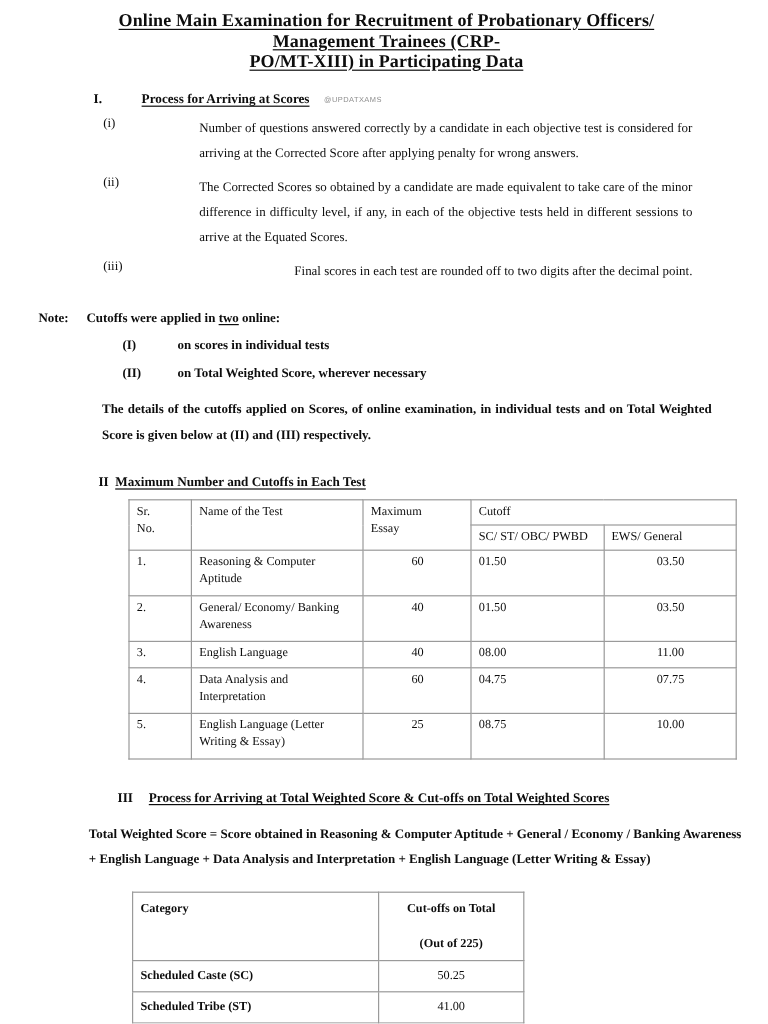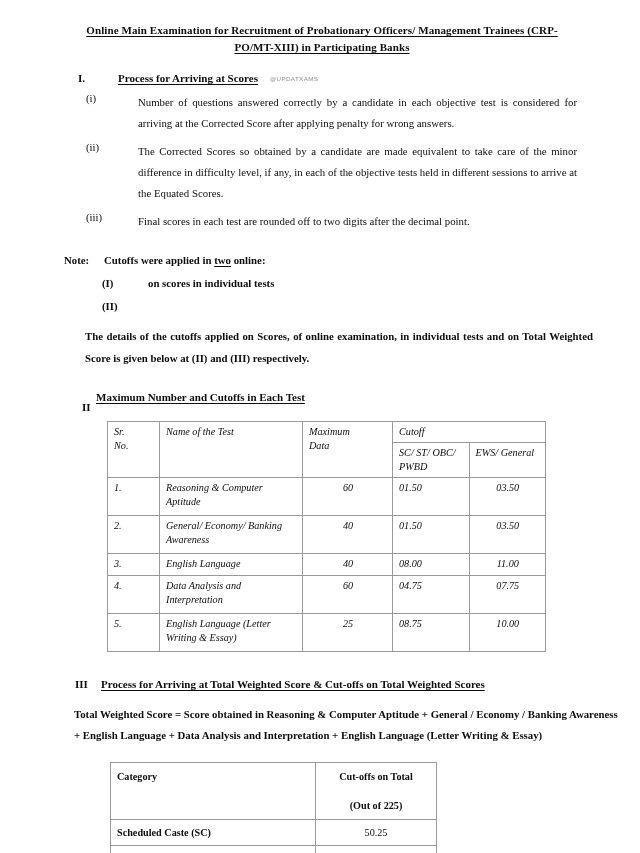--- a/index.html
+++ b/index.html
@@ -19,24 +19,24 @@
   .page {
     position: relative;
     width: 640px;
     height: 853px;
     padding: 0;
     box-sizing: border-box;
   }
 
   
   .doc-title {
-    margin: 22px 58px 0 62px;
+    margin: 10px 58px 0 62px;
     text-align: center;
     font-weight: bold;
-    font-size: 11px;
+    font-size: 15px;
     line-height: 17px;
     letter-spacing: 0.1px;
   }
   .doc-title .tline {
     display: block;
     text-decoration: underline;
     text-underline-offset: 2px;
   }
 
   
@@ -95,28 +95,29 @@
     padding-left: 86px;
     box-sizing: content-box;
     font-size: 10.8px;
   }
   .rlist .rbody {
     flex: 1 1 auto;
     padding-right: 63px;
     font-size: 10.8px;
     line-height: 21px;
     text-align: justify;
-  }
-  .rlist .rbody.nojust { text-align: left; }
+    margin-left: 28px;
+  }
+  .rlist .rbody.nojust { text-align: right; }
 
   
   .note-block { margin-top: 22px; }
   .note-head {
     display: flex;
-    padding-left: 64px;
+    padding-left: 32px;
     font-size: 10.8px;
     font-weight: bold;
   }
   .note-head .nlabel { flex: 0 0 40px; }
   .note-u { text-decoration: underline; text-underline-offset: 2px; }
 
   .note-sub {
     display: flex;
     font-size: 10.8px;
     font-weight: bold;
@@ -131,32 +132,31 @@
     font-weight: bold;
     line-height: 22px;
     text-align: justify;
   }
 
   
   #section-two-row {
     margin-top: 22px;
     padding-left: 82px;
   }
-  #section-two-row .sec-num { width: 14px; margin-top: 10px; }
+  #section-two-row .sec-num { width: 14px; }
 
   
   table {
     border-collapse: collapse;
     font-size: 10.2px;
   }
   #scores-table {
     margin: 8px 0 0 107px;
-    width: 439px;
+    width: 507px;
     table-layout: fixed;
-    font-style: italic;
   }
   #scores-table td, #scores-table th {
     border: 1px solid #9a9a9a;
     padding: 3px 5px 3px 6px;
     vertical-align: top;
     font-weight: normal;
     line-height: 14px;
     height: 14px;
   }
   #scores-table .c-sr    { width: 40px; text-align: left; }
@@ -165,21 +165,21 @@
   #scores-table .c-cut1  { width: 119px; }
   #scores-table .c-cut2  { width: 111px; text-align: center; }
   #scores-table thead td { vertical-align: top; }
   #scores-table .hdr-left { text-align: left; }
   #scores-table tbody td { height: 15px; }
   #scores-table .tall td { height: 31px; }
 
   
   #section-three-row {
     margin-top: 26px;
-    padding-left: 75px;
+    padding-left: 98px;
   }
   #section-three-row .sec-num { width: 26px; }
 
   .formula {
     margin: 14px 18px 0 74px;
     font-size: 10.8px;
     font-weight: bold;
     line-height: 21px;
     text-align: left;
   }
@@ -208,21 +208,21 @@
   #cutoff-table tbody td { height: 17px; }
   #cutoff-table tbody .c-cat { font-weight: bold; }
 </style>
 </head>
 <body>
 
 <div class="page">
 
   <div class="doc-title">
     <span class="tline">Online Main Examination for Recruitment of Probationary Officers/ Management Trainees (CRP-</span>
-    <span class="tline">PO/MT-XIII) in Participating Banks</span>
+    <span class="tline">PO/MT-XIII) in Participating Data</span>
   </div>
 
   <div class="sec" id="section-one-row">
     <span class="sec-num">I.</span>
     <span class="sec-title">Process for Arriving at Scores</span>
     <span class="watermark">@UPDATXAMS</span>
   </div>
 
 
   <div class="rlist">
@@ -245,41 +245,42 @@
       <span class="nlabel">Note:</span>
       <span><span>Cutoffs were applied in </span><span class="note-u">two</span><span> online:</span></span>
     </div>
 
     <div class="note-sub">
       <span class="nmark">(I)</span>
       <span>on scores in individual tests</span>
     </div>
     <div class="note-sub">
       <span class="nmark">(II)</span>
+      <span>on Total Weighted Score, wherever necessary</span>
     </div>
 
     <div class="note-para">The details of the cutoffs applied on Scores, of online examination, in individual tests and on Total Weighted Score is given below at (II) and (III) respectively.</div>
   </div>
 
   <div class="sec" id="section-two-row">
     <span class="sec-num">II</span>
     <span class="sec-title">Maximum Number and Cutoffs in Each Test</span>
   </div>
 
   <table id="scores-table">
     <thead>
       <tr>
         <td class="c-sr hdr-left" rowspan="2">
           <span>Sr.</span><br>
           <span>No.</span>
         </td>
         <td class="c-name hdr-left" rowspan="2">Name of the Test</td>
         <td class="c-max hdr-left" rowspan="2">
           <span>Maximum</span><br>
-          <span>Data</span>
+          <span>Essay</span>
         </td>
         <td class="hdr-left" colspan="2">Cutoff</td>
       </tr>
       <tr>
         <td class="c-cut1 hdr-left">SC/ ST/ OBC/ PWBD</td>
         <td class="c-cut2 hdr-left">EWS/ General</td>
       </tr>
     </thead>
     <tbody>
       <tr class="tall">

